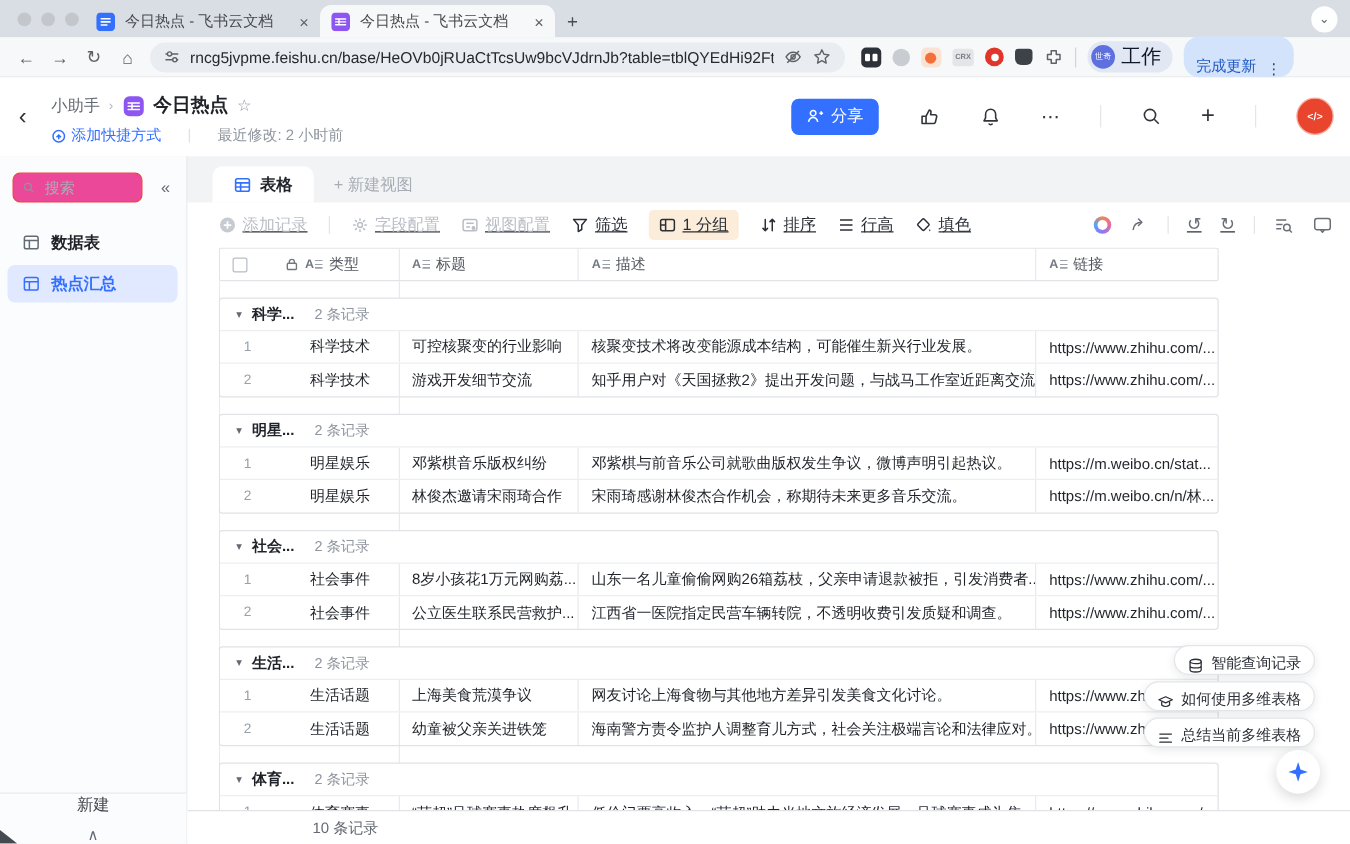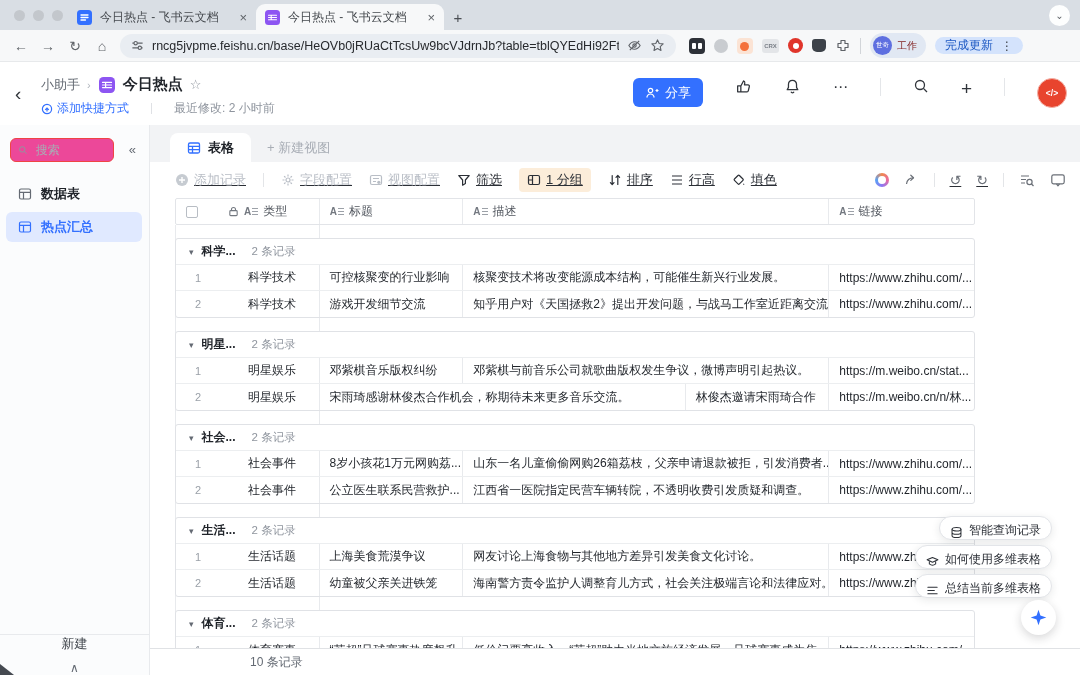--- a/index.html
+++ b/index.html
@@ -37,37 +37,37 @@
   .ext-crx{width:17px;height:14px;border-radius:3px;background:#e3e5e8;color:#797e86;font-size:6px;font-weight:bold;
     display:flex;align-items:center;justify-content:center;}
   .ext-red{width:15px;height:15px;border-radius:50%;background:#e0352b;position:relative;}
   .ext-red:before{content:"";position:absolute;left:4.5px;top:4.5px;width:6px;height:6px;border-radius:50%;background:#fff;}
   .ext-kettle{width:14px;height:13px;border-radius:3px 3px 5px 5px;background:#3d4249;}
   .vdiv{width:1px;height:16px;background:#d2d5d9;}
   .profile-pill{height:25px;border-radius:13px;background:#e1e8f3;display:flex;align-items:center;gap:5px;
     padding:0 9px 0 3px;}
   .avatar18{width:19px;height:19px;border-radius:50%;background:#5e6fe0;color:#fff;font-size:6.5px;
     display:flex;align-items:center;justify-content:center;}
-  .profile-pill .plabel{font-size:10px;color:#7f1d1d;}
-  .update-pill{height:17px;border-radius:13px;background:#d4e3fc;color:#1b57c2;display:flex;align-items:center;
+  .profile-pill .plabel{font-size:16px;color:#0f172a;}
+  .update-pill{height:33px;border-radius:13px;background:#d4e3fc;color:#1b57c2;display:flex;align-items:flex-end;
     gap:8px;padding:0 10px;font-size:12px;}
   .kebab{color:#3f444a;font-size:12px;letter-spacing:0;}
 
   
   .appheader{position:absolute;top:62px;left:0;right:0;height:63px;background:#fff;}
   .backbtn{position:absolute;left:15px;top:22px;font-size:19px;color:#31353b;line-height:1;}
   .bcline{position:absolute;left:41px;top:13px;display:flex;align-items:center;gap:7px;font-size:13px;color:#646a73;}
   .bcsep{color:#b0b5bc;font-size:11px;}
   .doctitle{font-size:15px;font-weight:700;color:#1f2329;}
   .staric{color:#8f959e;font-size:13px;}
   .metaline{position:absolute;left:41px;top:38px;display:flex;align-items:center;gap:22px;font-size:12px;}
   .shortcut{color:#3370ff;display:flex;align-items:center;gap:4px;}
   .metasep{width:1px;height:11px;background:#dfe1e5;}
   .modified{color:#8f959e;}
-  .hdright{position:absolute;right:13px;top:16px;display:flex;gap:32px;}
+  .hdright{position:absolute;right:13px;top:16px;display:flex;align-items:center;gap:32px;}
   .sharebtn{height:29px;border-radius:6px;background:#3370ff;color:#fff;font-size:13px;display:flex;
     align-items:center;gap:6px;padding:0 12px;}
   .hic{color:#31353b;}
   .hsep{width:1px;height:18px;background:#e4e6e9;}
   .hplus{font-size:19px;color:#31353b;font-weight:400;}
   .uavatar{width:30px;height:30px;border-radius:50%;background:#e8442e;color:#fff;font-size:8.5px;font-weight:700;
     display:flex;align-items:center;justify-content:center;border:1px solid #f3b0a5;}
 
   
   .content{position:absolute;top:125px;left:0;right:0;bottom:0;background:#f2f3f5;}
@@ -475,22 +475,22 @@
                 </div>
                 <div class="cell c1">邓紫棋音乐版权纠纷</div>
                 <div class="cell c2">邓紫棋与前音乐公司就歌曲版权发生争议，微博声明引起热议。</div>
                 <div class="cell c3">https://m.weibo.cn/stat...</div>
               </div>
               <div class="trow">
                 <div class="cell c0">
                   <div class="rownum">2</div>
                   <div class="rtype">明星娱乐</div>
                 </div>
+                <div class="cell c1">林俊杰邀请宋雨琦合作</div>
                 <div class="cell c2">宋雨琦感谢林俊杰合作机会，称期待未来更多音乐交流。</div>
-                <div class="cell c1">林俊杰邀请宋雨琦合作</div>
                 <div class="cell c3">https://m.weibo.cn/n/林...</div>
               </div>
             </div>
             <div class="group-card">
               <div class="group-header">
                 <div class="tri">▾</div>
                 <div class="glabel">社会...</div>
                 <div class="gcount">2 条记录</div>
               </div>
               <div class="trow">

